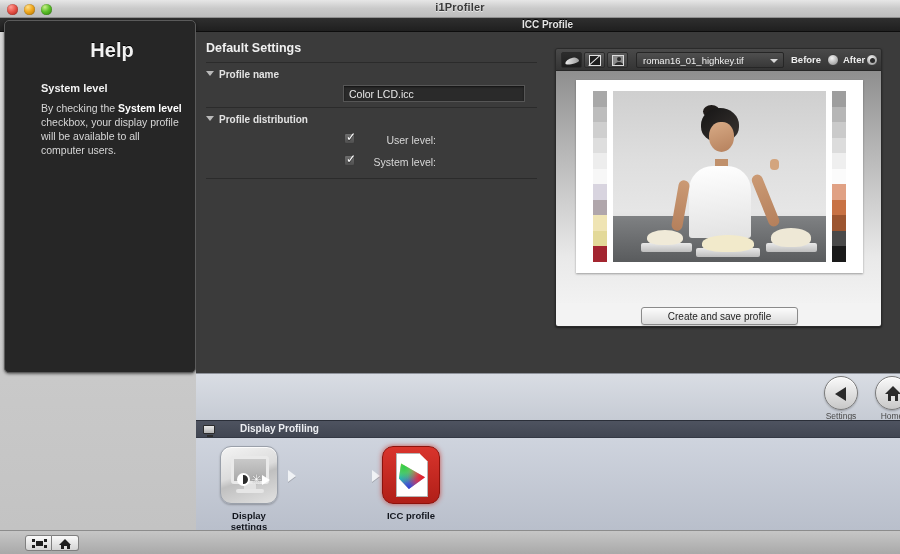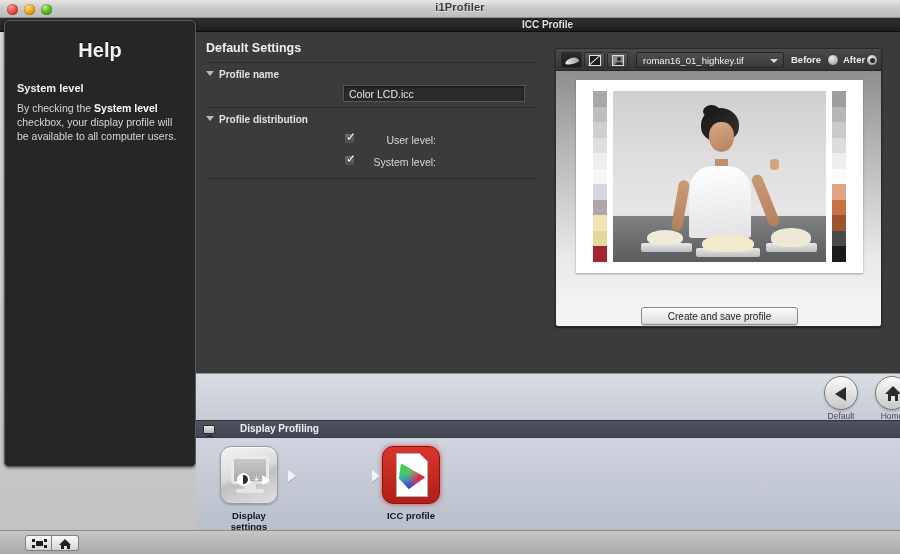--- a/index.html
+++ b/index.html
@@ -40,26 +40,27 @@
   }
   .subheader-text {
     position:absolute; left:195px; top:18px; width:705px; height:14px;
     line-height:13px; text-align:center;
     font-size:10px; font-weight:bold; color:#e4e4e4;
     text-shadow:0 -1px 0 #000;
   }
 
   
   .help-panel {
-    position:absolute; left:4px; top:20px; width:192px; height:447px;
+    position:absolute; left:4px; top:20px; width:192px; height:353px;
     background:#262626;
     border:1px solid #5b5b5b;
     border-radius:5px;
     box-shadow:0 1px 3px rgba(0,0,0,.55);
     overflow:hidden;
+    padding-left:24px;
   }
   .help-title {
     margin-top:18px; text-align:center;
     font-size:20px; font-weight:bold; color:#f2f2f2;
     text-shadow:0 -1px 0 #000;
   }
   .help-section {
     margin:20px 12px 0 12px;
     font-size:11px; font-weight:bold; color:#f2f2f2;
   }
@@ -582,21 +583,21 @@
         <div class="create-btn">Create and save profile</div>
       </div>
     </div>
   </div>
 
   <div class="navbar">
     <div class="nav-btn" style="left:628px;">
       <div class="nav-circle">
         <span class="arrow-left"></span>
       </div>
-      <div class="nav-label">Default</div>
+      <div class="nav-label">Settings</div>
     </div>
     <div class="nav-btn" style="left:663px;margin-left:16px;">
       <div class="nav-circle">
         <span class="home-glyph">
           <span class="roof"></span>
             <span class="body"></span>
             <span class="door"></span>
         </span>
       </div>
       <div class="nav-label">Home</div>

